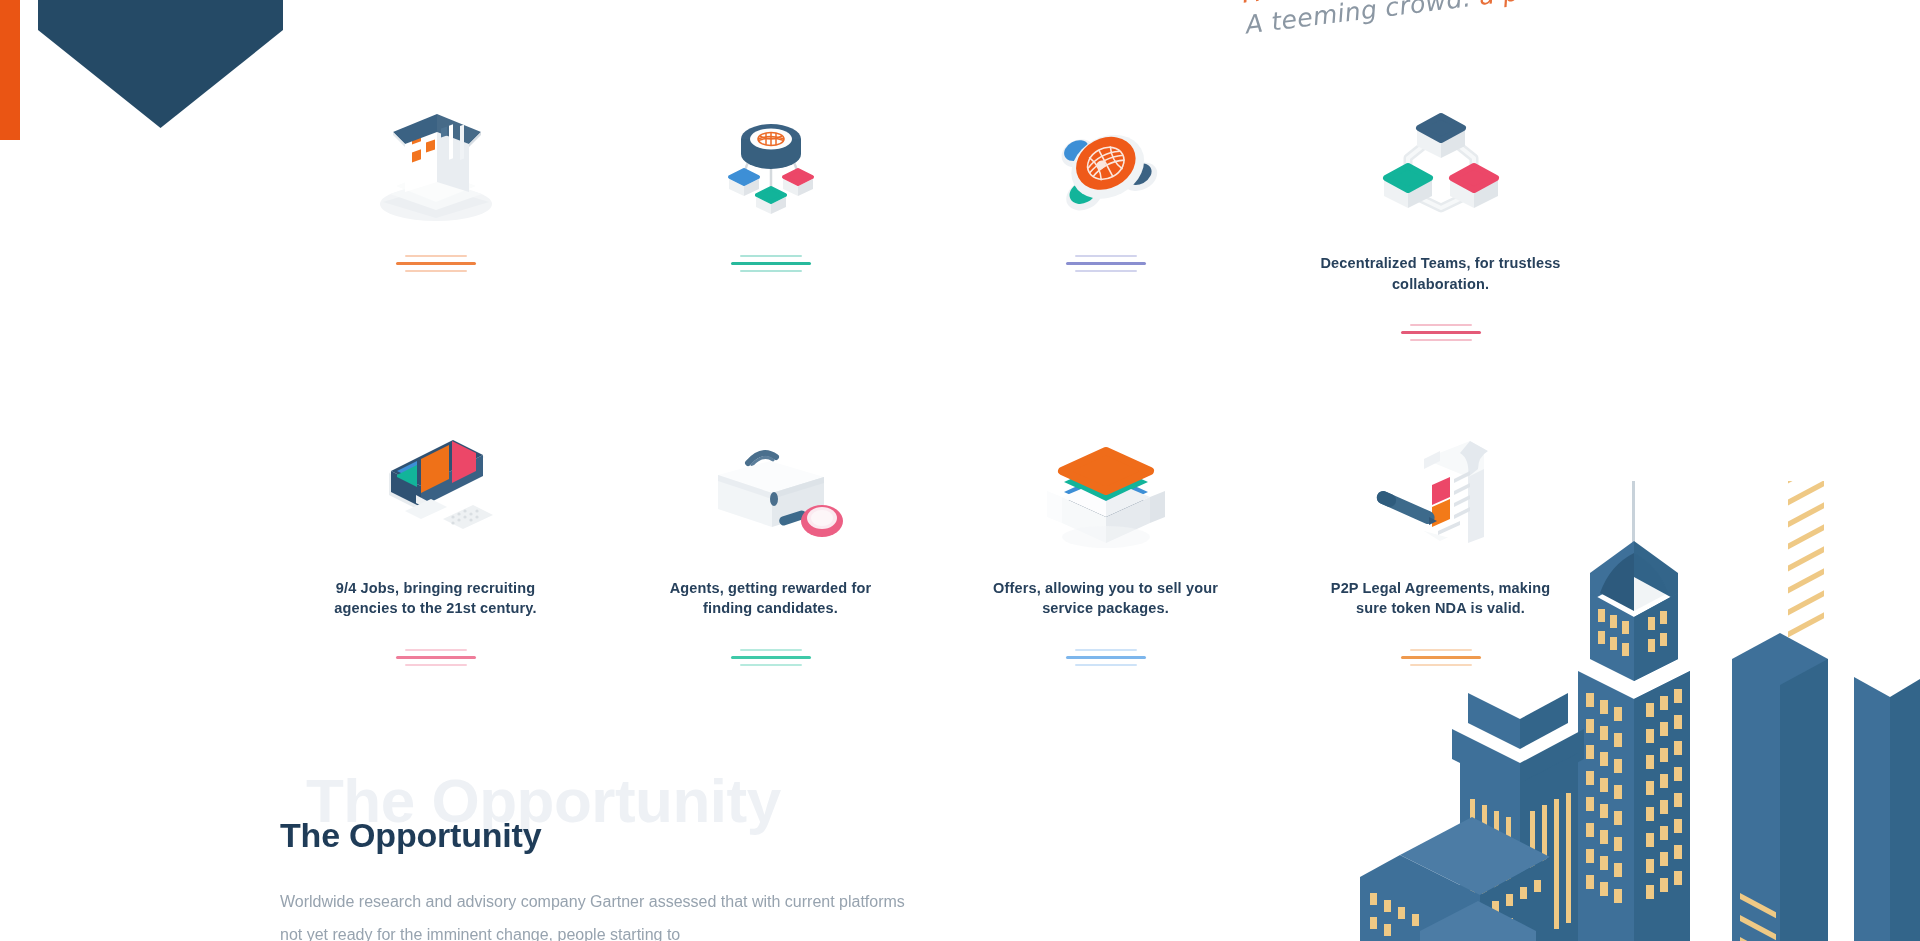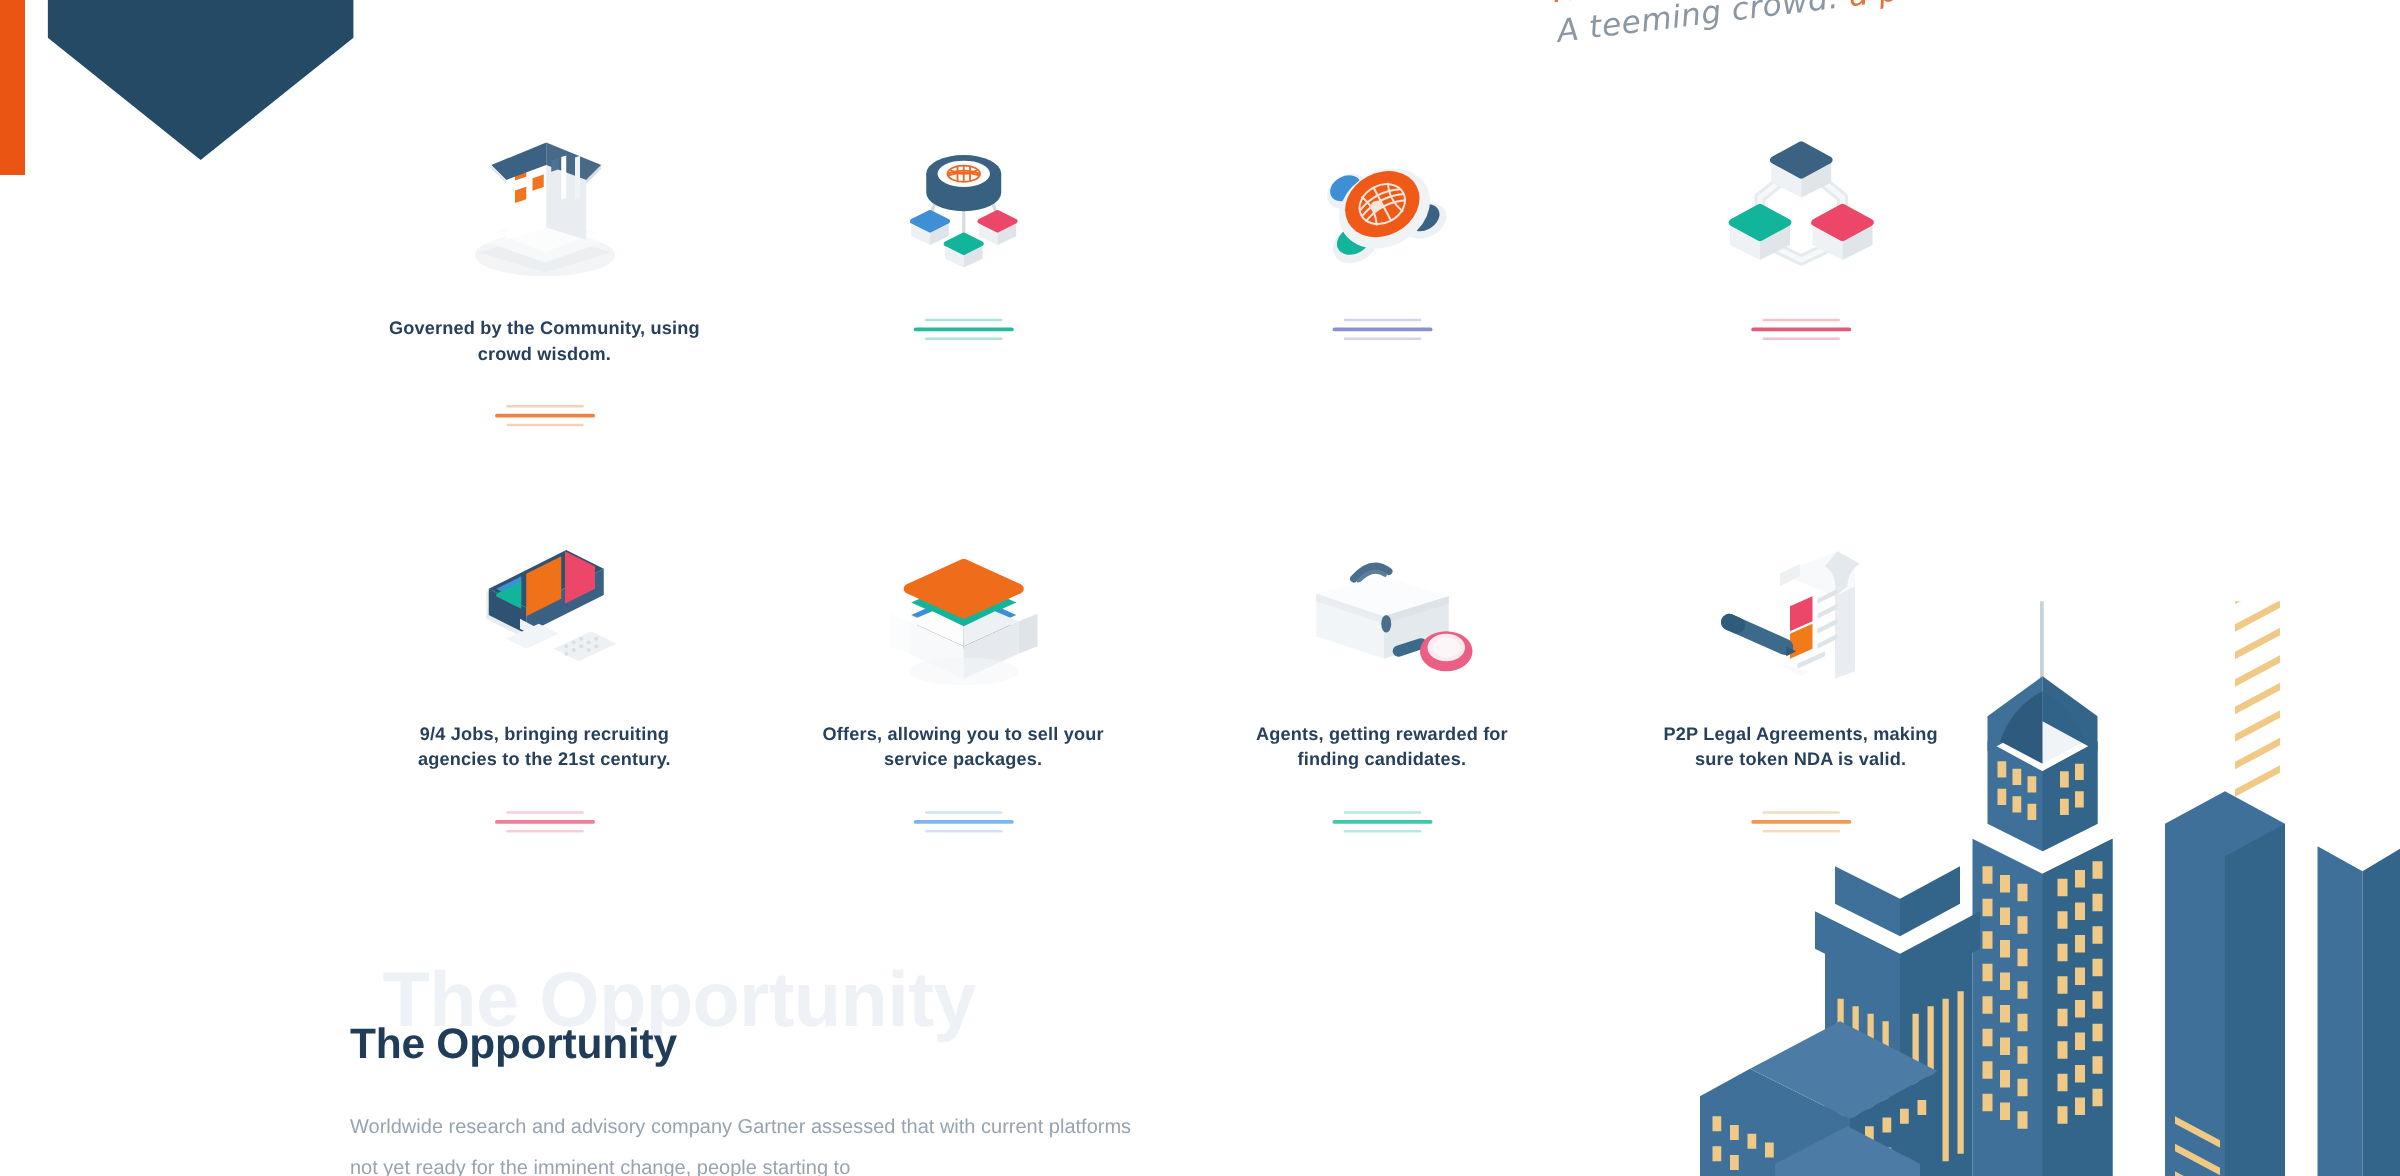--- a/index.html
+++ b/index.html
@@ -111,21 +111,20 @@
           <rect x="65" y="65" width="9" height="10" fill="#f2741f" transform="skewY(-19)"></rect>
           <path d="M76 14 L120 32 L108 44 L76 32 Z" fill="#466a88"></path>
           <path d="M76 14 L32 32 L44 44 L76 32 Z" fill="#3b6283"></path>
           <path d="M32 32 L44 44 L44 47 L32 35 Z" fill="#e4e9ed"></path>
           <path d="M120 32 L108 44 L108 47 L120 35 Z" fill="#d7dde3"></path>
           <rect x="88" y="56" width="4" height="34" fill="#ffffff" transform="skewY(-19)"></rect>
           <rect x="99" y="60" width="4" height="34" fill="#f0f3f6" transform="skewY(-19)"></rect>
           <rect x="80" y="56" width="6" height="9" fill="#4d7392" transform="skewY(-19)"></rect>
         </svg>
       </div>
-      <div class="card-text">Governed by the Community, using crowd wisdom.</div>
       <div class="divider">
         <div class="ln short" style="background:#ef8240"></div>
         <div class="ln long" style="background:#ef8240"></div>
         <div class="ln short" style="background:#ef8240"></div>
       </div>
     </div>
 
     <div class="card">
       <div class="icon-box">
         <svg width="150" height="125" viewBox="0 0 150 125">
@@ -228,20 +227,21 @@
             <path d="M42 66 L64 78 L42 90 L20 78 Z" fill="#12b49a" stroke="#12b49a" stroke-width="6" stroke-linejoin="round"></path>
           </g>
           <g>
             <path d="M108 68 L132 80 L108 92 L84 80 Z" fill="#ffffff"></path>
             <path d="M84 80 L108 92 L108 108 L84 96 Z" fill="#eff2f4"></path>
             <path d="M132 80 L108 92 L108 108 L132 96 Z" fill="#e0e5e9"></path>
             <path d="M108 66 L130 78 L108 90 L86 78 Z" fill="#ec4768" stroke="#ec4768" stroke-width="6" stroke-linejoin="round"></path>
           </g>
         </svg>
       </div>
+      <div class="card-text">Decentralized Teams, for trustless collaboration.</div>
       <div class="divider">
         <div class="ln short" style="background:#e45a78"></div>
         <div class="ln long" style="background:#e45a78"></div>
         <div class="ln short" style="background:#e45a78"></div>
       </div>
     </div>
 
     <div class="card">
       <div class="icon-box">
         <svg width="150" height="125" viewBox="0 0 150 125">
@@ -275,63 +275,63 @@
       <div class="divider">
         <div class="ln short" style="background:#ef7d9a"></div>
         <div class="ln long" style="background:#ef7d9a"></div>
         <div class="ln short" style="background:#ef7d9a"></div>
       </div>
     </div>
 
     <div class="card">
       <div class="icon-box">
         <svg width="150" height="125" viewBox="0 0 150 125">
-          <path d="M75 58 L115 76 L75 94 L35 76 Z" fill="#39536b"></path>
-          <path d="M75 48 L117 67 L75 86 L33 67 Z" fill="#3d8fd6"></path>
-          <path d="M75 38 L117 57 L75 76 L33 57 Z" fill="#12b49a"></path>
-          <path d="M75 26 L119 46 L75 66 L31 46 Z" fill="#ef6c1a" stroke="#ef6c1a" stroke-width="8" stroke-linejoin="round"></path>
-          <path d="M31 72 L75 92 L75 118 L31 98 Z" fill="#f7f9fa"></path>
-          <path d="M119 72 L75 92 L75 118 L119 98 Z" fill="#e6eaee"></path>
-          <path d="M31 72 L50 64 L75 76 L75 92 Z" fill="#fdfdfe"></path>
-          <path d="M119 72 L100 64 L75 76 L75 92 Z" fill="#eef1f4"></path>
-          <path d="M16 66 L31 72 L31 98 L16 92 Z" fill="#fbfcfd"></path>
-          <path d="M134 66 L119 72 L119 98 L134 92 Z" fill="#dfe4e9"></path>
-          <ellipse cx="75" cy="112" rx="44" ry="11" fill="#f4f6f8" opacity=".55"></ellipse>
-        </svg>
-      </div>
-      <div class="card-text">Offers, allowing you to sell your service packages.</div>
-      <div class="divider">
-        <div class="ln short" style="background:#7db6ec"></div>
-        <div class="ln long" style="background:#7db6ec"></div>
-        <div class="ln short" style="background:#7db6ec"></div>
-      </div>
-    </div>
-
-    <div class="card">
-      <div class="icon-box">
-        <svg width="150" height="125" viewBox="0 0 150 125">
           <path d="M52 38 Q66 22 80 32" stroke="#4a6f8d" stroke-width="6" fill="none" stroke-linecap="round"></path>
           <path d="M56 40 Q67 28 77 35" stroke="#5b7e9b" stroke-width="3" fill="none" stroke-linecap="round"></path>
           <path d="M22 50 L74 36 L128 52 L76 68 Z" fill="#fbfcfd"></path>
           <path d="M22 50 L76 68 L76 102 L22 84 Z" fill="#f2f5f7"></path>
           <path d="M128 52 L76 68 L76 102 L128 86 Z" fill="#e4e9ed"></path>
           <path d="M22 50 L76 68 L76 74 L22 56 Z" fill="#e9edf1"></path>
           <path d="M128 52 L76 68 L76 74 L128 58 Z" fill="#dde3e8"></path>
           <ellipse cx="78" cy="74" rx="4" ry="7" fill="#4a6f8d"></ellipse>
           <rect x="82" y="93" width="28" height="9" rx="4.5" fill="#3d6a8b" transform="rotate(-18 82 93)"></rect>
           <ellipse cx="126" cy="96" rx="21" ry="16" fill="#ec5f84"></ellipse>
           <ellipse cx="126" cy="93" rx="15" ry="11" fill="#fbeaf0"></ellipse>
           <ellipse cx="126" cy="93" rx="11" ry="8" fill="#fdf6f8"></ellipse>
         </svg>
       </div>
       <div class="card-text">Agents, getting rewarded for finding candidates.</div>
       <div class="divider">
         <div class="ln short" style="background:#3fc9a8"></div>
         <div class="ln long" style="background:#3fc9a8"></div>
         <div class="ln short" style="background:#3fc9a8"></div>
+      </div>
+    </div>
+
+    <div class="card">
+      <div class="icon-box">
+        <svg width="150" height="125" viewBox="0 0 150 125">
+          <path d="M75 58 L115 76 L75 94 L35 76 Z" fill="#39536b"></path>
+          <path d="M75 48 L117 67 L75 86 L33 67 Z" fill="#3d8fd6"></path>
+          <path d="M75 38 L117 57 L75 76 L33 57 Z" fill="#12b49a"></path>
+          <path d="M75 26 L119 46 L75 66 L31 46 Z" fill="#ef6c1a" stroke="#ef6c1a" stroke-width="8" stroke-linejoin="round"></path>
+          <path d="M31 72 L75 92 L75 118 L31 98 Z" fill="#f7f9fa"></path>
+          <path d="M119 72 L75 92 L75 118 L119 98 Z" fill="#e6eaee"></path>
+          <path d="M31 72 L50 64 L75 76 L75 92 Z" fill="#fdfdfe"></path>
+          <path d="M119 72 L100 64 L75 76 L75 92 Z" fill="#eef1f4"></path>
+          <path d="M16 66 L31 72 L31 98 L16 92 Z" fill="#fbfcfd"></path>
+          <path d="M134 66 L119 72 L119 98 L134 92 Z" fill="#dfe4e9"></path>
+          <ellipse cx="75" cy="112" rx="44" ry="11" fill="#f4f6f8" opacity=".55"></ellipse>
+        </svg>
+      </div>
+      <div class="card-text">Offers, allowing you to sell your service packages.</div>
+      <div class="divider">
+        <div class="ln short" style="background:#7db6ec"></div>
+        <div class="ln long" style="background:#7db6ec"></div>
+        <div class="ln short" style="background:#7db6ec"></div>
       </div>
     </div>
 
     <div class="card">
       <div class="icon-box">
         <svg width="150" height="125" viewBox="0 0 150 125">
           <path d="M58 34 L104 16 L118 24 L118 96 L74 116 L58 106 Z" fill="#f7f9fa"></path>
           <path d="M58 34 L102 52 L102 118 L58 106 Z" fill="#ffffff"></path>
           <path d="M102 52 L118 44 L118 112 L102 118 Z" fill="#e9edf1"></path>
           <path d="M104 16 L122 26 Q112 32 112 44 L102 52 Q104 34 94 28 Z" fill="#e4e9ee"></path>

